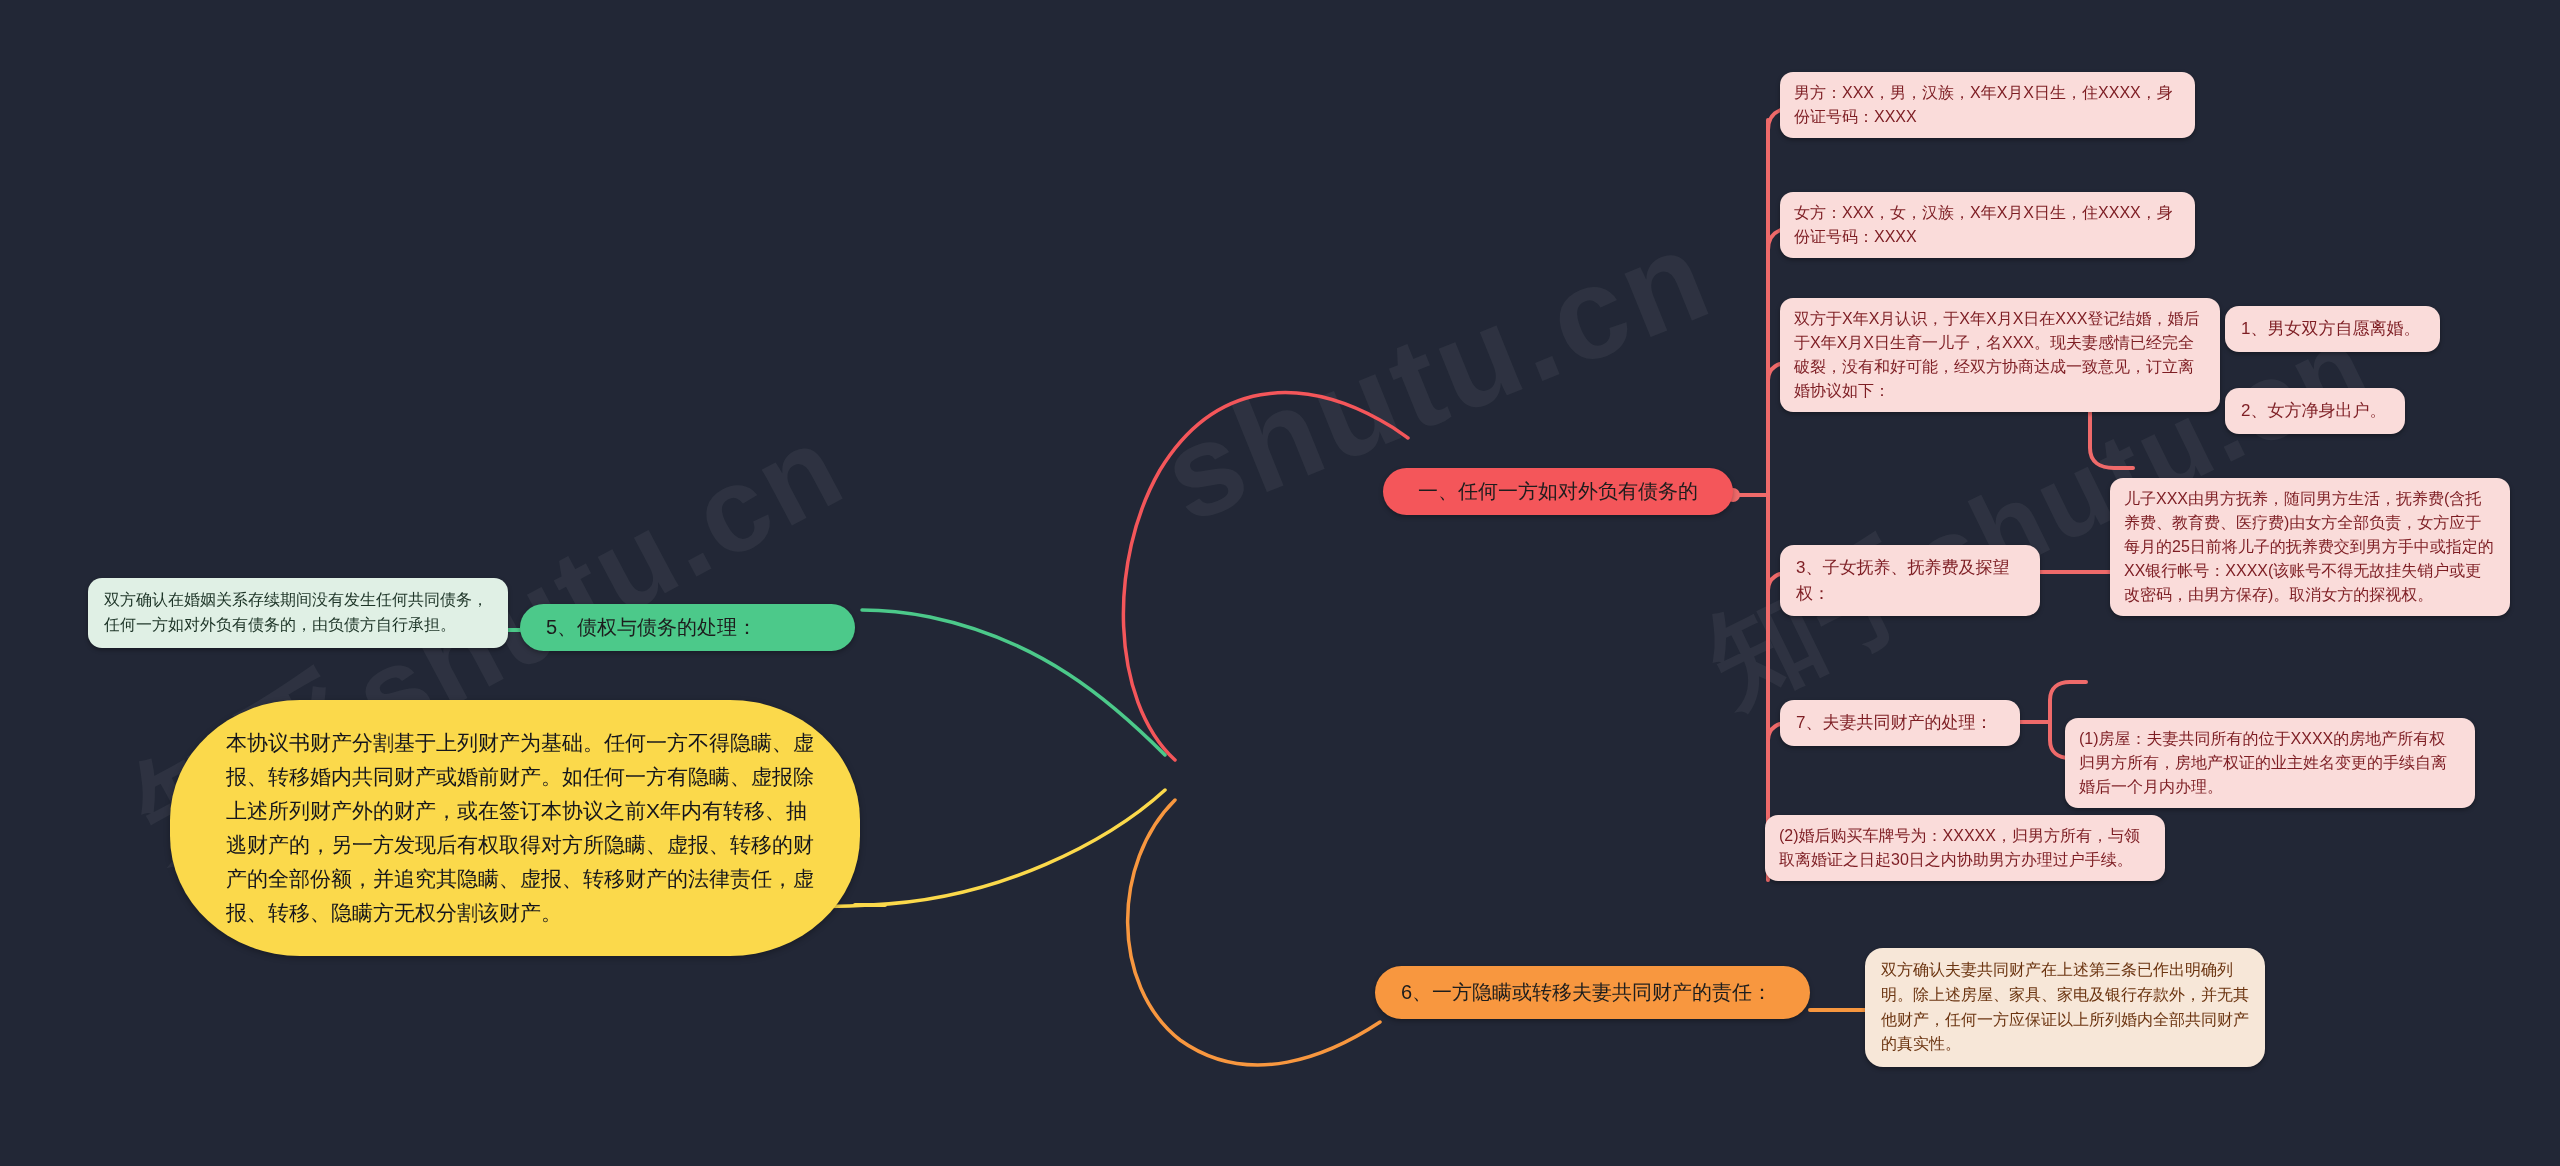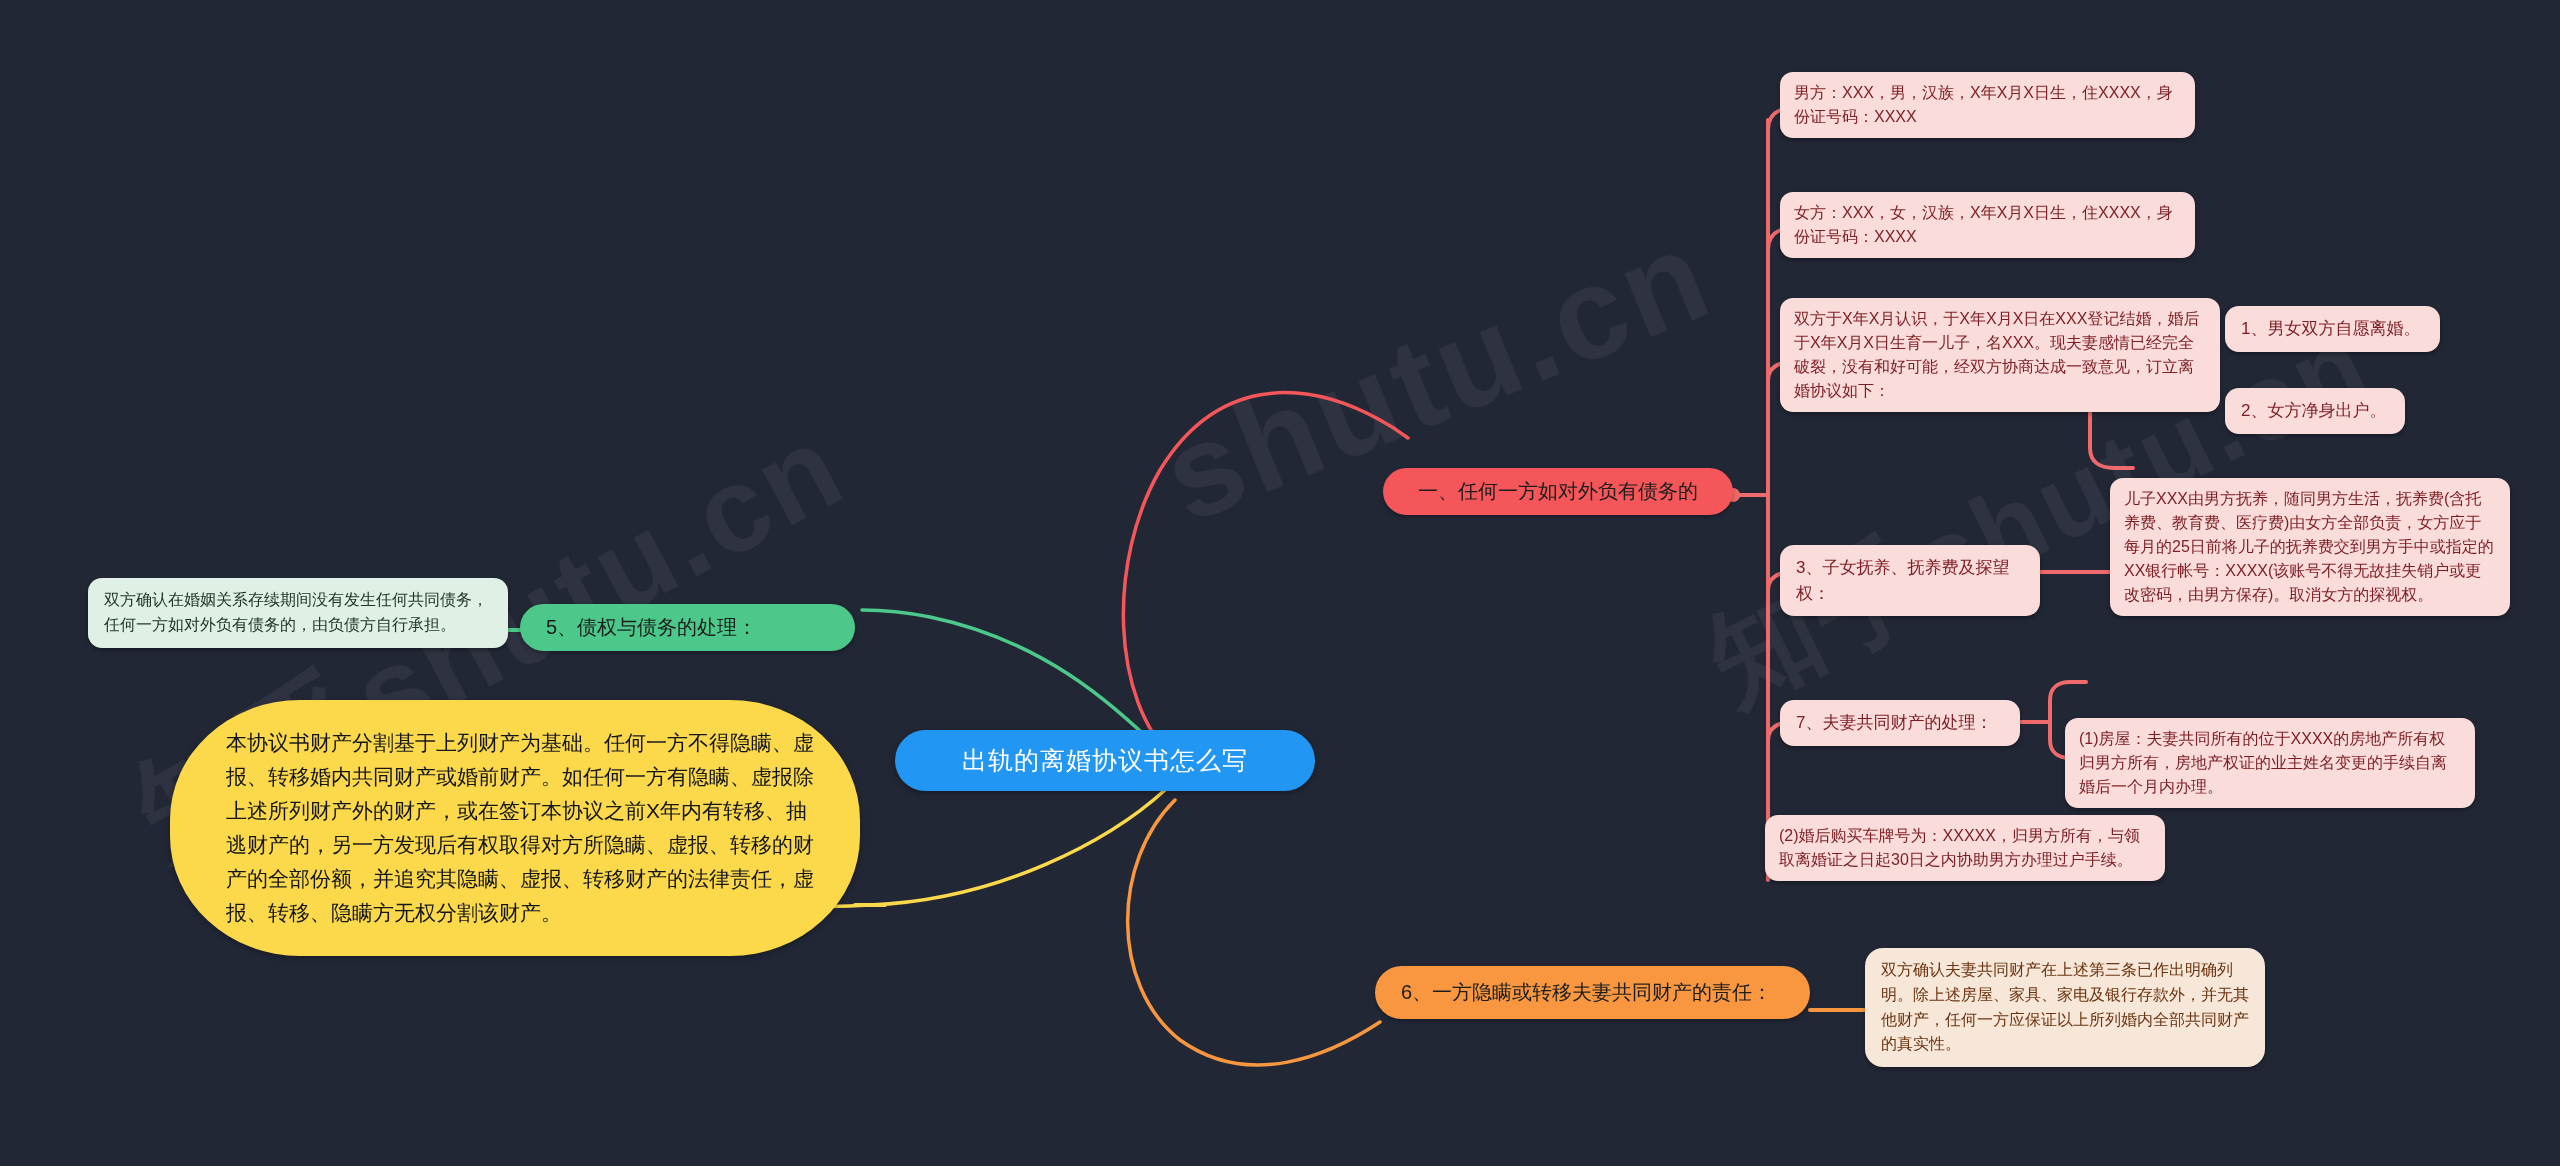--- a/index.html
+++ b/index.html
@@ -161,23 +161,20 @@
     <path d="M2050 722 L 2050 740 C 2050 752, 2058 758, 2070 758 L 2086 758" fill="none" stroke="#ef6a6a" stroke-width="4" stroke-linecap="round"></path>
     <path d="M2050 722 L 2050 700 C 2050 688, 2058 682, 2070 682 L 2086 682" fill="none" stroke="#ef6a6a" stroke-width="4" stroke-linecap="round"></path>
 
     <path d="M520 630 L 496 630" fill="none" stroke="#4cc98a" stroke-width="4" stroke-linecap="round"></path>
 
     <path d="M1810 1010 L 1870 1010" fill="none" stroke="#f8973f" stroke-width="4" stroke-linecap="round"></path>
 
     <path d="M855 905 L 885 905" fill="none" stroke="#fbd94b" stroke-width="4" stroke-linecap="round"></path>
   </svg>
 
-  <div class="node n-root" style="left:895px;top:730px;width:420px;">
-    <span>出轨的离婚协议书怎么写</span>
-  </div>
 
   <div class="node n-red" style="left:1383px;top:468px;width:350px;justify-content:center;">
     <span>一、任何一方如对外负有债务的</span>
   </div>
 
   <div class="node leaf-red" style="left:1780px;top:72px;width:415px;">
     <span>男方：XXX，男，汉族，X年X月X日生，住XXXX，身份证号码：XXXX</span>
   </div>
 
   <div class="node leaf-red" style="left:1780px;top:192px;width:415px;">

